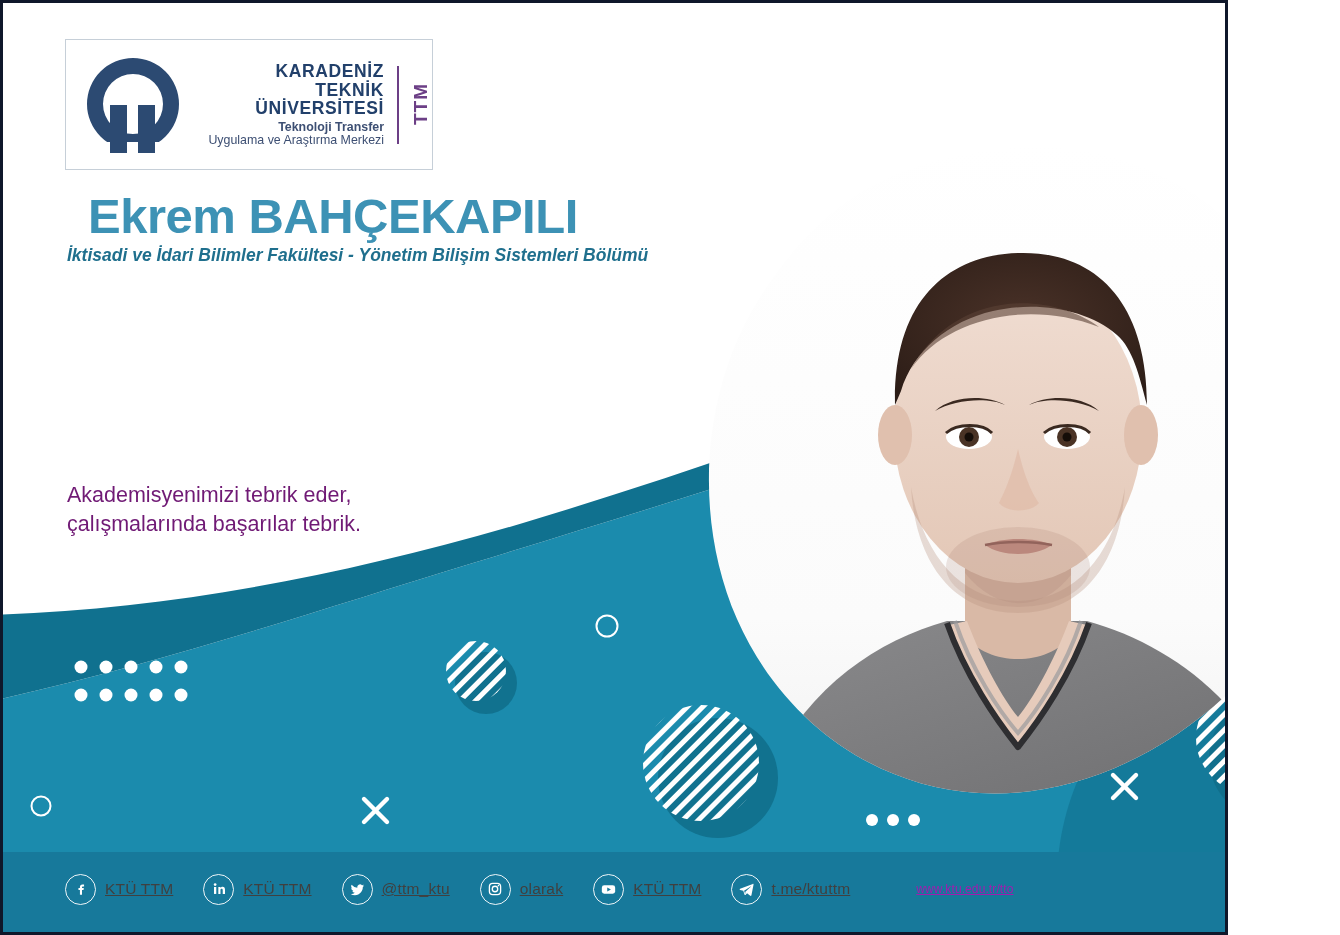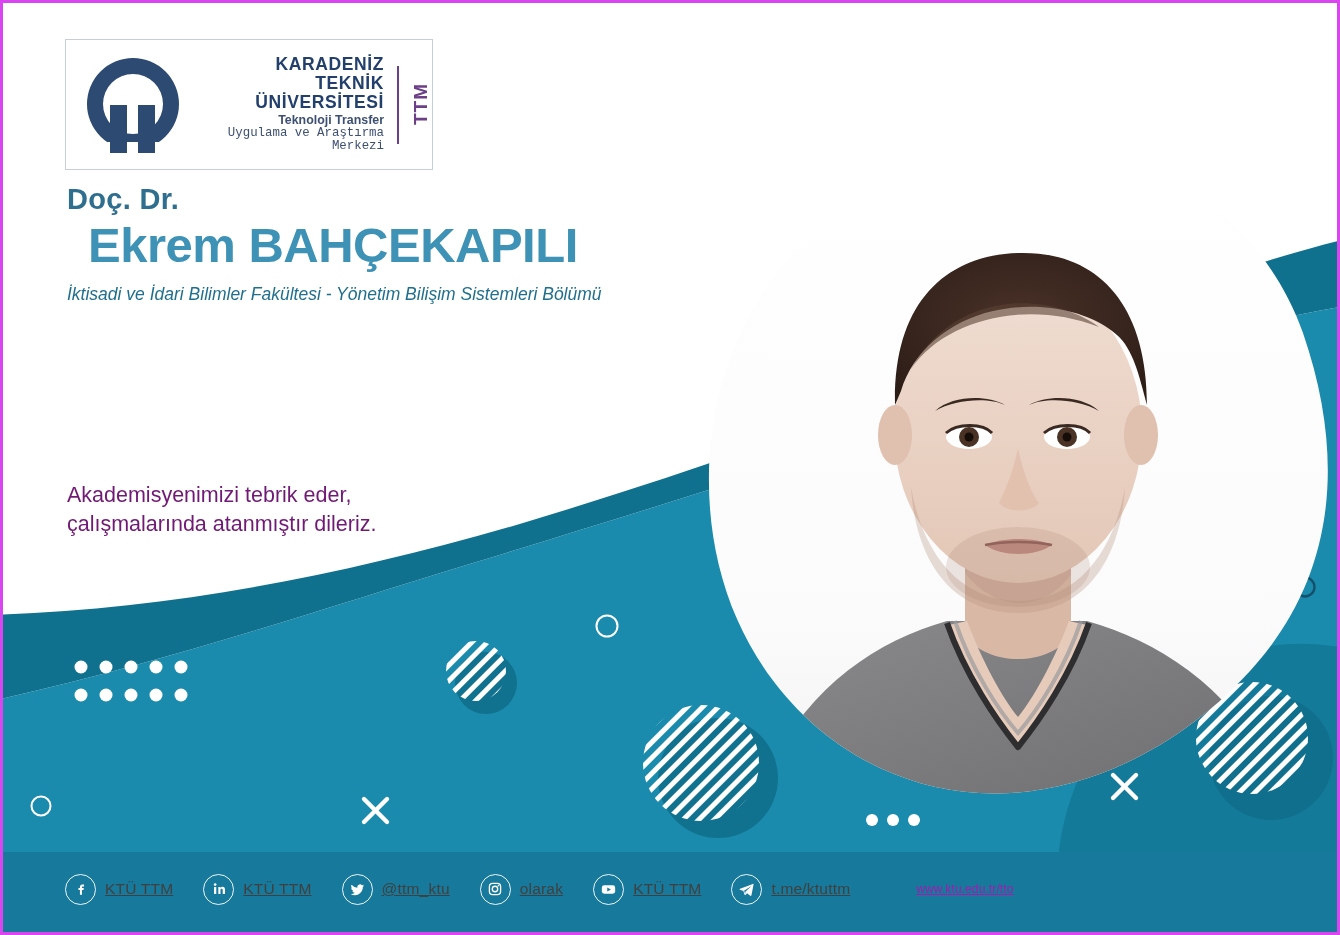--- a/index.html
+++ b/index.html
@@ -6,24 +6,24 @@
   html,body{ background:#ffffff; }
   body{
     width:1340px; height:935px;
     font-family:"Liberation Sans", sans-serif;
     overflow:hidden; position:relative;
   }
 
   
   #poster{
     position:absolute; left:0; top:0;
-    width:1340px; height:935px;
+    width:1228px; height:935px;
     background:#ffffff;
     overflow:hidden;
-    border:3px solid #d946ef;
+    border:3px solid #0f172a;
   }
 
   
   .bg-svg{ position:absolute; left:0; top:0; width:1340px; height:935px; }
 
   
   #logo-box{
     position:absolute; left:62px; top:36px;
     width:368px; height:131px;
     background:#ffffff;
@@ -32,42 +32,42 @@
   }
   #logo-mark{ width:118px; height:110px; margin-left:8px; flex:0 0 auto; }
   #logo-text{
     flex:1 1 auto; text-align:right;
     padding-right:6px; color:#22406b;
     line-height:1.06;
   }
   .logo-l1{ font-size:17.5px; font-weight:bold; letter-spacing:.6px; }
   .logo-l2{ font-size:17.5px; font-weight:bold; letter-spacing:.6px; }
   .logo-l3{ font-size:12.4px; font-weight:bold; margin-top:3px; color:#3d4f73;}
-  .logo-l4{ font-size:12.4px; font-weight:normal; color:#3d4f73;font-family:Liberation Mono, monospace;}
+  .logo-l4{ font-size:12.4px; font-weight:normal; color:#3d4f73;}
   #logo-rule{ width:2px; height:78px; background:#6c3f86; margin:0 7px; flex:0 0 auto;}
   #logo-ttm{
     flex:0 0 auto; width:26px; color:#6c3f86; font-weight:bold;
     font-size:19px; letter-spacing:1px;
     writing-mode:vertical-rl; transform:rotate(180deg);
     text-align:center; padding-right:4px;
   }
 
   
   #title-block{ position:absolute; left:64px; top:182px; width:640px; }
   #prefix{
     color:#2e6e8e; font-size:29px; font-weight:bold;
     letter-spacing:.3px; line-height:1.0;
   }
   #fullname{
     color:#3d92b5; font-size:49px; font-weight:bold;
     letter-spacing:-.5px; line-height:1.12; margin-top:4px;margin-left:21px;
   }
   #dept{
-    color:#1f6f8d; font-size:17.5px; font-style:italic; font-weight:normal;
-    line-height:1.33; margin-top:10px; width:620px;
+    color:#1f6f8d; font-size:17.5px; font-style:italic; font-weight:bold;
+    line-height:1.33; width:620px;
   }
 
   
   #body-copy{
     position:absolute; left:64px; top:358px; width:620px;
     color:#2b2b2b; font-size:21.5px; line-height:1.42;
   }
   #body-copy b{ font-weight:bold; color:#1d1d1d; }
 
   #congrats{
@@ -215,29 +215,28 @@
       <div class="logo-l2">TEKNİK ÜNİVERSİTESİ</div>
       <div class="logo-l3">Teknoloji Transfer</div>
       <div class="logo-l4">Uygulama ve Araştırma Merkezi</div>
     </div>
 
     <div id="logo-rule"></div>
     <div id="logo-ttm">TTM</div>
   </div>
 
   <div id="title-block">
-    <div id="prefix">Doç.  Dr.</div>
     <div id="fullname">Ekrem BAHÇEKAPILI</div>
     <div id="dept">İktisadi ve İdari Bilimler Fakültesi - Yönetim Bilişim Sistemleri Bölümü</div>
   </div>
 
 
   <div id="congrats">
     <div>Akademisyenimizi tebrik eder,</div>
-    <div>çalışmalarında atanmıştır dileriz.</div>
+    <div>çalışmalarında başarılar tebrik.</div>
   </div>
 
   <div id="portrait">
     <svg viewBox="0 0 640 660">
       <defs>
         <clipPath id="blob">
           <path d="M 300 6
                    C 430 -10, 560 60, 606 190
                    C 650 318, 636 432, 560 520
                    C 486 606, 380 656, 282 650

